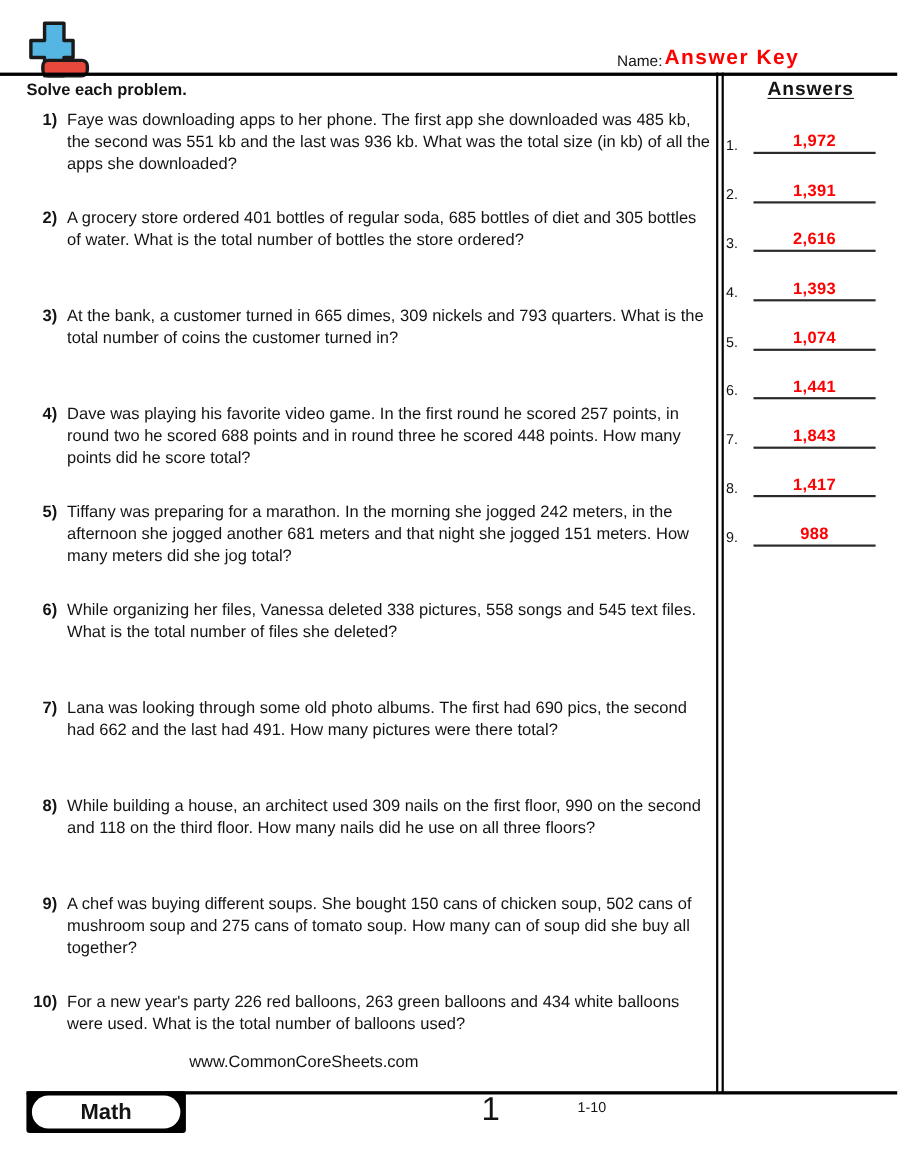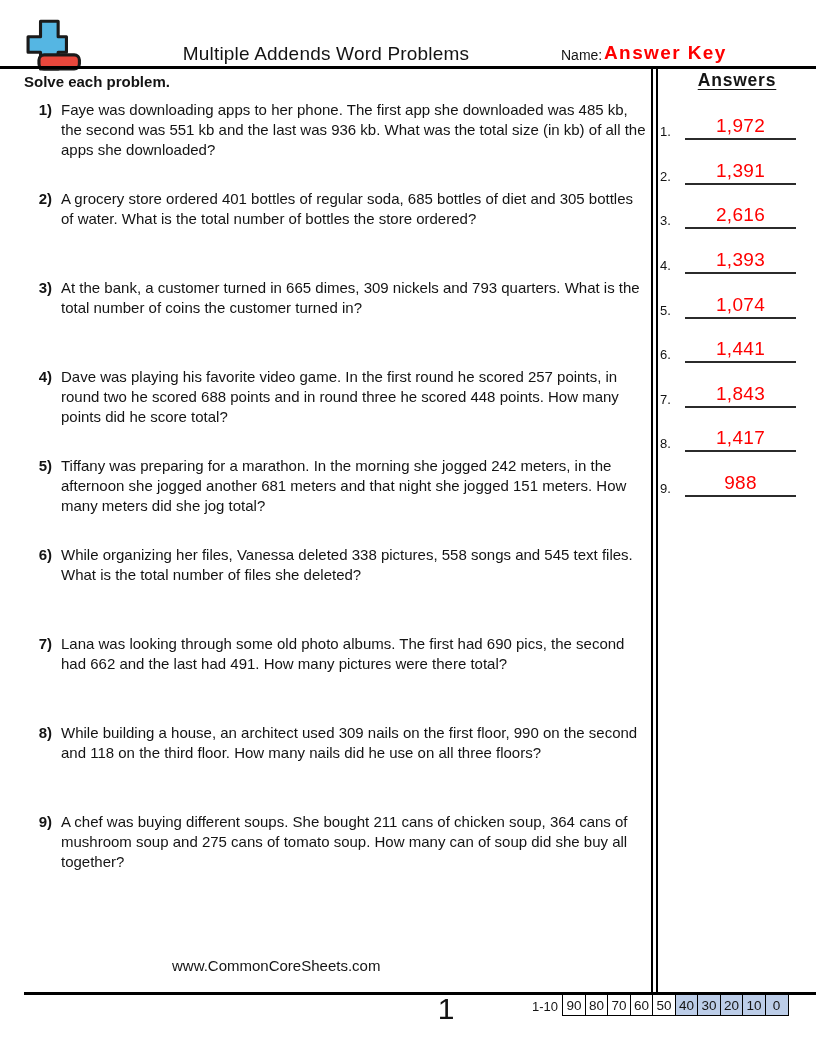--- a/index.html
+++ b/index.html
@@ -31,48 +31,47 @@
   
   .answers-divider{position:absolute;left:651px;top:66px;height:927px;width:3px;
                    border-left:2px solid #000;border-right:2px solid #000;}
   .answers-heading{position:absolute;left:681px;top:70px;width:112px;text-align:center;
                    font-size:17.5px;font-weight:bold;letter-spacing:.8px;
                    text-decoration:underline;text-underline-offset:3px;}
   .answer-row{position:absolute;left:658px;width:140px;height:29px;}
   .answer-label{position:absolute;left:2px;bottom:1px;font-size:13px;}
   .answer-line{position:absolute;left:27px;bottom:0;width:111px;height:2px;background:#2b2b2b;}
   .answer-value{position:absolute;left:27px;bottom:3px;width:111px;text-align:center;
-                font-size:19px;font-weight:normal;color:var(--answer-red);letter-spacing:.3px;}
+                font-size:15px;font-weight:bold;color:var(--answer-red);letter-spacing:.3px;}
 
   
   .footer-rule{position:absolute;left:24px;top:992px;width:792px;height:2.5px;background:#000;}
   .subject-badge{position:absolute;left:24px;top:992px;width:145px;height:38px;background:#000;border-radius:3px;}
   .subject-pill{position:absolute;left:5px;top:4px;right:5px;bottom:4px;background:#fff;border-radius:15px;
                 display:flex;align-items:center;justify-content:center;font-size:20px;font-weight:bold;}
   .website{position:absolute;left:172px;top:957px;font-size:15px;}
   .page-number{position:absolute;left:400px;top:992px;width:92px;text-align:center;font-size:30px;font-weight:400;}
-  .score-range{position:absolute;left:518px;top:999px;width:40px;text-align:right;font-size:13px;}
+  .score-range{position:absolute;left:518px;top:999px;width:40px;text-align:center;font-size:13px;}
   .score-grid{position:absolute;left:562px;top:994px;display:flex;}
   .score-cell{width:22px;height:20px;border:1.5px solid #000;display:flex;align-items:center;justify-content:center;
               font-size:13.5px;background:#fff;}
   .score-cell + .score-cell{margin-left:-1.5px;}
   .score-cell.blue{background:var(--score-blue);}
 </style>
 </head>
 <body>
 
 <div class="page">
 
   <div class="icon-wrap">
     <svg width="56" height="56" viewBox="0 0 54 54" xmlns="http://www.w3.org/2000/svg">
       <path d="M14,5 H31 V20 H39 V35 H31 V51 H14 V35 H2 V20 H14 Z" fill="var(--icon-blue)" stroke="#1a1a1a" stroke-width="3" stroke-linejoin="round"></path>
       <rect x="12.5" y="37.5" width="39" height="13.5" rx="5" fill="var(--icon-red)" stroke="#1a1a1a" stroke-width="3"></rect>
     </svg>
   </div>
-  <div class="page-title">Multiple Addends Word Problems</div>
   <div class="name-label">Name:</div>
   <div class="name-value">Answer Key</div>
   <div class="header-rule"></div>
   <div class="instruction">Solve each problem.</div>
 
   <div class="problem" style="top:100px">
     <div class="pnum">1)</div>
     <div class="ptext">Faye was downloading apps to her phone. The first app she downloaded was 485 kb, the second was 551 kb and the last was 936 kb. What was the total size (in kb) of all the apps she downloaded?</div>
   </div>
   <div class="problem" style="top:189px">
@@ -98,21 +97,25 @@
   <div class="problem" style="top:634px">
     <div class="pnum">7)</div>
     <div class="ptext">Lana was looking through some old photo albums. The first had 690 pics, the second had 662 and the last had 491. How many pictures were there total?</div>
   </div>
   <div class="problem" style="top:723px">
     <div class="pnum">8)</div>
     <div class="ptext">While building a house, an architect used 309 nails on the first floor, 990 on the second and 118 on the third floor. How many nails did he use on all three floors?</div>
   </div>
   <div class="problem" style="top:812px">
     <div class="pnum">9)</div>
-    <div class="ptext">A chef was buying different soups. She bought 211 cans of chicken soup, 364 cans of mushroom soup and 275 cans of tomato soup. How many can of soup did she buy all together?</div>
+    <div class="ptext">A chef was buying different soups. She bought 150 cans of chicken soup, 502 cans of mushroom soup and 275 cans of tomato soup. How many can of soup did she buy all together?</div>
+  </div>
+  <div class="problem" style="top:901px">
+    <div class="pnum">10)</div>
+    <div class="ptext">For a new year's party 226 red balloons, 263 green balloons and 434 white balloons were used. What is the total number of balloons used?</div>
   </div>
 
   <div class="answers-divider"></div>
   <div class="answers-heading">Answers</div>
 
   <div class="answer-row" style="top:111px">
     <span class="answer-label">1.</span>
     <span class="answer-value">1,972</span>
     <span class="answer-line"></span>
   </div>
@@ -151,29 +154,20 @@
     <span class="answer-value">1,417</span>
     <span class="answer-line"></span>
   </div>
   <div class="answer-row" style="top:468px">
     <span class="answer-label">9.</span>
     <span class="answer-value">988</span>
     <span class="answer-line"></span>
   </div>
 
   <div class="footer-rule"></div>
+  <div class="subject-badge">
+    <div class="subject-pill">Math</div>
+  </div>
   <div class="website">www.CommonCoreSheets.com</div>
   <div class="page-number">1</div>
   <div class="score-range">1-10</div>
-  <div class="score-grid">
-    <div class="score-cell">90</div>
-    <div class="score-cell">80</div>
-    <div class="score-cell">70</div>
-    <div class="score-cell">60</div>
-    <div class="score-cell">50</div>
-    <div class="score-cell blue">40</div>
-    <div class="score-cell blue">30</div>
-    <div class="score-cell blue">20</div>
-    <div class="score-cell blue">10</div>
-    <div class="score-cell blue">0</div>
-  </div>
 
 </div>
 
 </body></html>

